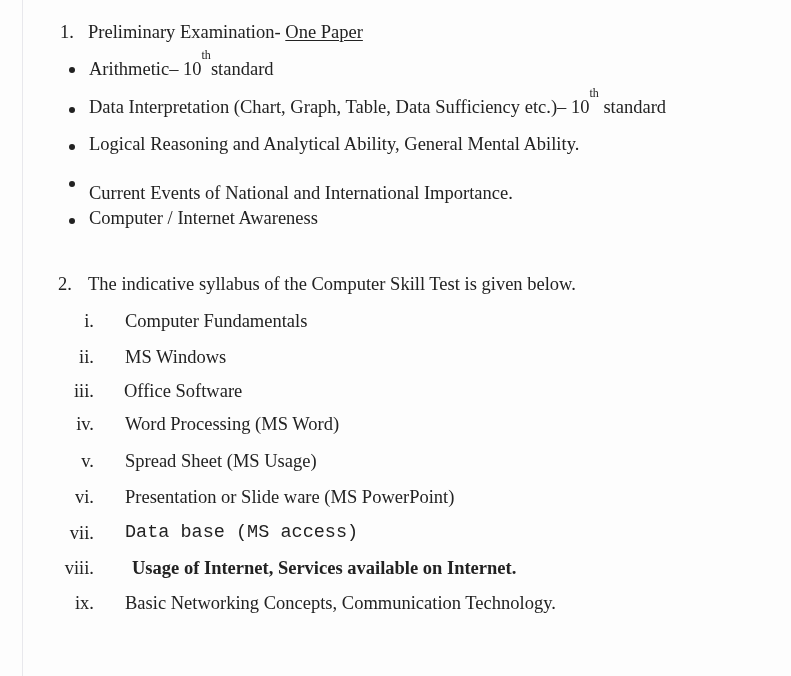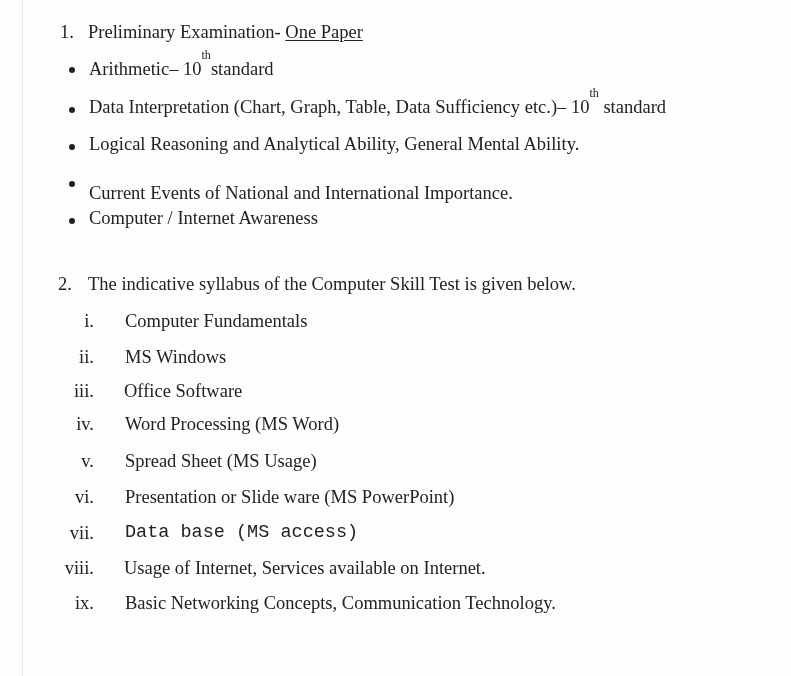--- a/index.html
+++ b/index.html
@@ -91,20 +91,20 @@
     <div class="line" style="left:54px; top:486px; width:660px;">
       <span class="roman">vi.</span>
       <span style="position:absolute; left:71px;">Presentation or Slide ware (MS PowerPoint)</span>
     </div>
     <div class="line" style="left:54px; top:522px; width:660px;">
       <span class="roman">vii.</span>
       <span style="position:absolute; left:71px;font-family:Liberation Mono, monospace;">Data base (MS access)</span>
     </div>
     <div class="line" style="left:54px; top:557px; width:660px;">
       <span class="roman">viii.</span>
-      <span style="position:absolute; left:70px;">Usage of Internet, Services available on Internet.</span>
+      <span style="position:absolute; left:78px;font-weight:bold;">Usage of Internet, Services available on Internet.</span>
     </div>
     <div class="line" style="left:54px; top:592px; width:660px;">
       <span class="roman">ix.</span>
       <span style="position:absolute; left:71px;">Basic Networking Concepts, Communication Technology.</span>
     </div>
   </div>
 </div>
 
 </body></html>

